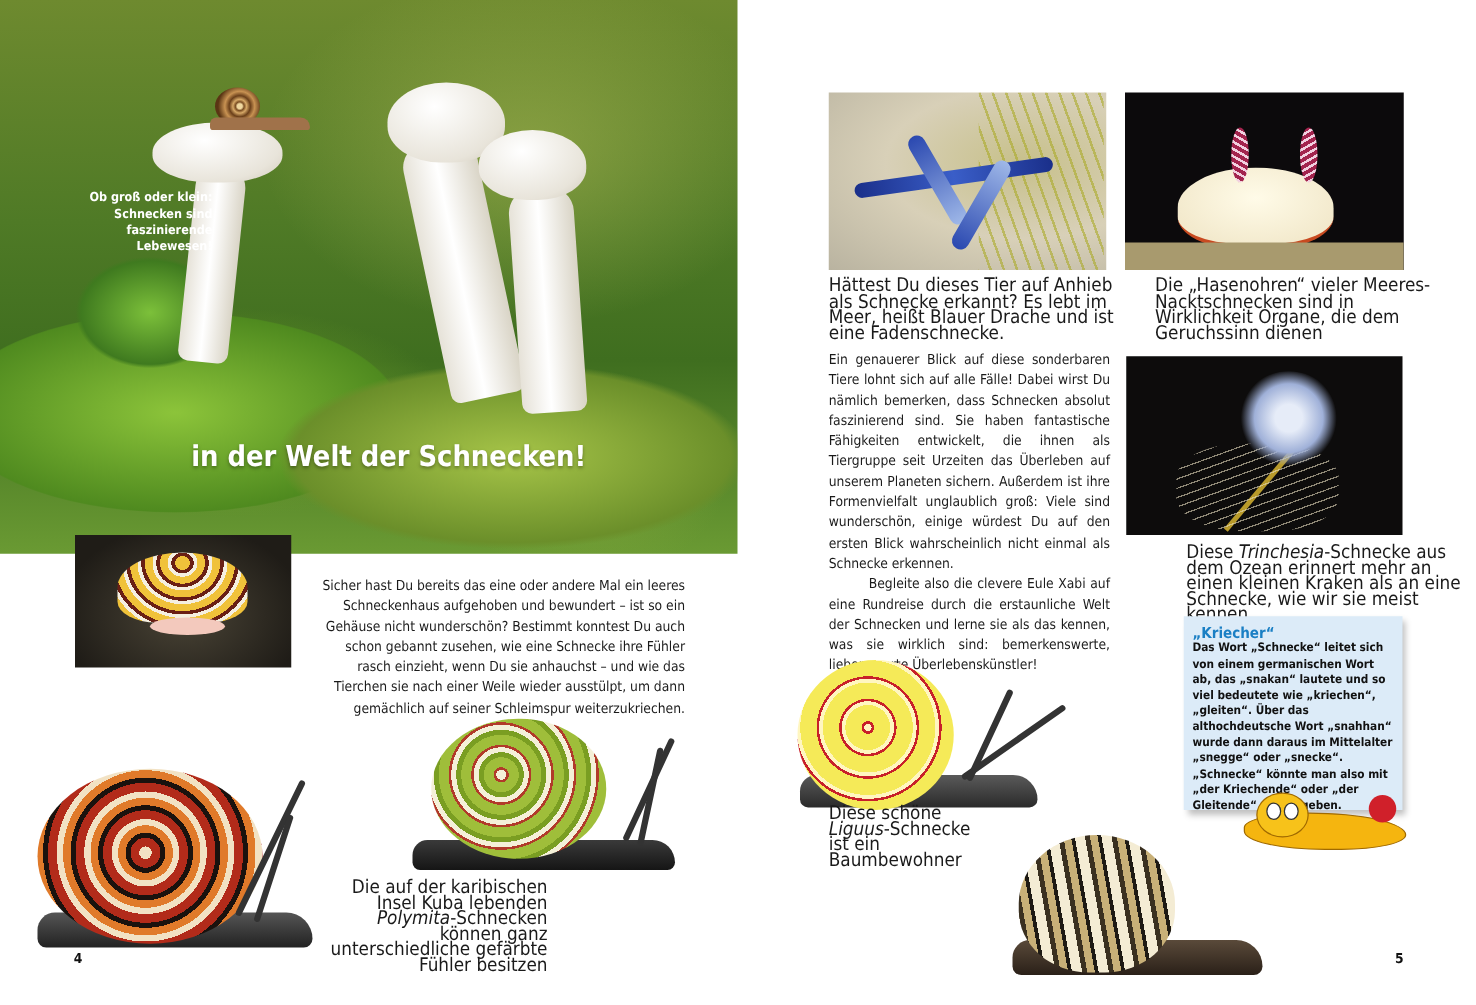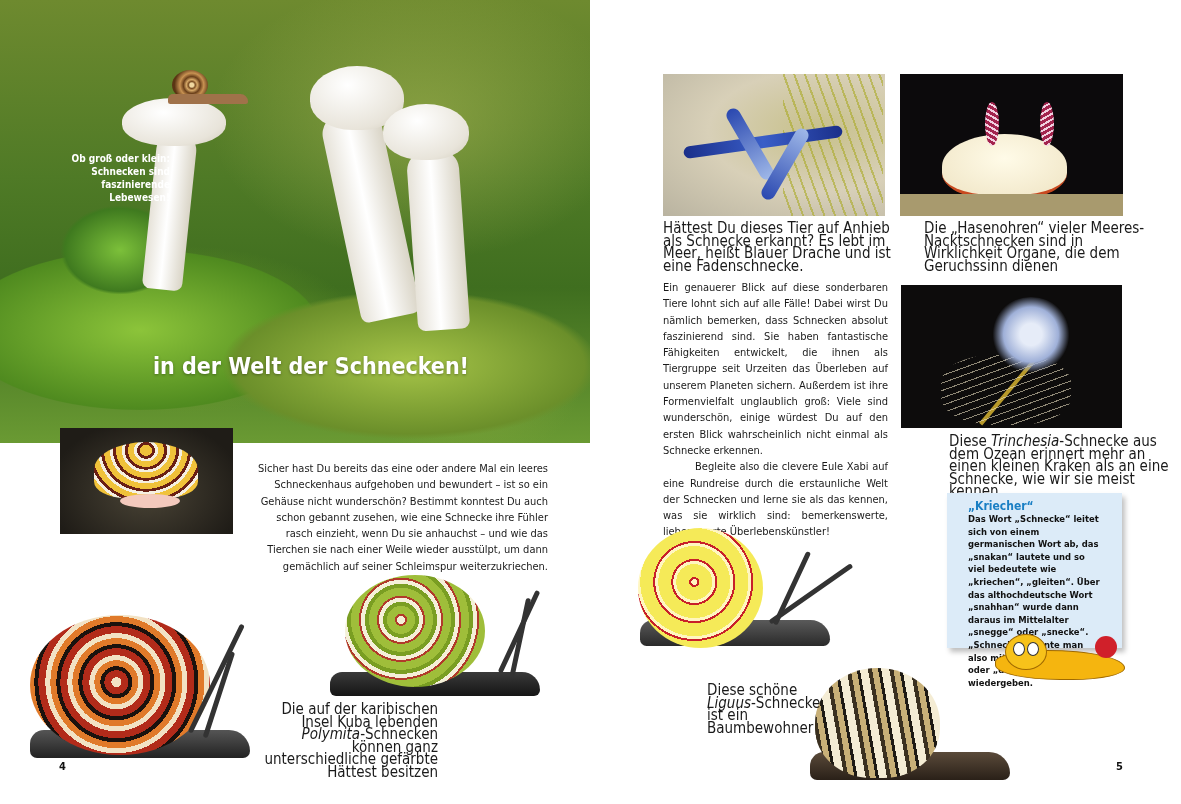--- a/index.html
+++ b/index.html
@@ -24,21 +24,21 @@
   .hero-title { position:absolute; left:153px; top:351px; color:#fff; font-weight:bold; font-size:23px; line-height:30px; text-shadow:0 1px 3px rgba(0,0,0,0.35); }
 
   .photo { position:absolute; overflow:hidden; }
   .caption { position:absolute; font-weight:normal; font-size:15px; line-height:12.5px; color:#1a1a1a; }
   .body-text { position:absolute; font-size:11px; line-height:16.3px; color:#1a1a1a; }
   .indent { display:inline-block; width:32px; }
   .page-num { position:absolute; font-size:11px; font-weight:bold; color:#111; }
 
   
   .info-box { position:absolute; left:947px; top:493px; width:175px; height:155px; background:#dcebf8;
-    box-shadow:3px 4px 5px rgba(0,0,0,0.25); padding:6px 21px; }
+    box-shadow:3px 4px 5px rgba(0,0,0,0.25); padding:6px 7px; }
   .info-title { color:#1a7fc4; font-weight:bold; font-size:12px; line-height:14px; }
   .info-text { font-weight:bold; font-size:9.4px; line-height:12.6px; color:#111; }
 
   .snail-shell { position:absolute; border-radius:50%; }
   .snail-body { position:absolute; border-radius:40px 60px 20px 20px; }
   .tentacle { position:absolute; height:5px; border-radius:3px; transform-origin:left center; }
 </style>
 </head>
 <body>
 
@@ -77,21 +77,21 @@
   <div class="snail-shell" style="left:30px;top:615px;width:180px;height:140px;background:repeating-radial-gradient(circle at 48% 48%,#f2e2c4 0 5px,#b22b1a 5px 12px,#1a120e 12px 16px,#e07a2a 16px 22px);"></div>
   <div class="tentacle" style="left:190px;top:730px;width:120px;background:#333;transform:rotate(-64deg);"></div>
   <div class="tentacle" style="left:205px;top:735px;width:90px;background:#333;transform:rotate(-72deg);"></div>
 
   <div class="snail-body" style="left:330px;top:672px;width:210px;height:24px;background:linear-gradient(180deg,#3a3a3a,#151515);"></div>
   <div class="snail-shell" style="left:345px;top:575px;width:140px;height:112px;background:repeating-radial-gradient(circle at 40% 40%,#f4f0d8 0 4px,#b13a2a 4px 6px,#9fbe3a 6px 14px,#7a9e22 14px 18px);"></div>
   <div class="tentacle" style="left:500px;top:670px;width:90px;background:#333;transform:rotate(-65deg);"></div>
   <div class="tentacle" style="left:512px;top:674px;width:80px;background:#333;transform:rotate(-78deg);"></div>
 
   <div class="caption" style="left:248px;top:703px;width:190px;">
-    <span>Die auf der karibischen Insel Kuba lebenden </span><i>Polymita</i><span>-Schnecken können ganz unterschiedliche gefärbte Hättest besitzen</span>
+    <span>Die auf der karibischen Insel Kuba lebenden </span><i>Polymita</i><span>-Schnecken können ganz unterschiedliche gefärbte Fühler besitzen</span>
   </div>
 
   <div class="page-num" style="left:59px;top:760px;">4</div>
 </div>
 
 <div class="page page-right" style="background:transparent;">
 </div>
 
 <div class="photo" style="left:663px;top:74px;width:222px;height:142px;background:radial-gradient(ellipse at 70% 40%,#c7c08a,#d8d0b8 50%,#b9b3a0);">
   <div style="position:absolute;left:120px;top:0;width:100px;height:142px;background:repeating-linear-gradient(70deg,transparent 0 8px,rgba(170,170,40,0.6) 8px 10px);"></div>
@@ -137,17 +137,17 @@
 </div>
 
 <div class="snail-body" style="left:640px;top:620px;width:190px;height:26px;background:linear-gradient(180deg,#5a5a5a,#2a2a2a);"></div>
 <div class="snail-shell" style="left:638px;top:528px;width:125px;height:120px;background:repeating-radial-gradient(circle at 45% 45%,#fff6c0 0 3px,#c8202a 3px 5px,#f5ea58 5px 18px);"></div>
 <div class="tentacle" style="left:770px;top:620px;width:100px;background:#333;transform:rotate(-35deg);"></div>
 <div class="tentacle" style="left:775px;top:622px;width:80px;background:#333;transform:rotate(-65deg);"></div>
 
 <div class="snail-body" style="left:810px;top:752px;width:200px;height:28px;background:linear-gradient(180deg,#5a4a3a,#2a2018);"></div>
 <div class="snail-shell" style="left:815px;top:668px;width:125px;height:110px;border-radius:50% 50% 45% 45%;background:repeating-linear-gradient(80deg,#f4ecd4 0 8px,#3a3020 8px 12px,#c8b078 12px 18px,#1e1a14 18px 21px);"></div>
 
-<div class="caption" style="left:663px;top:684px;width:120px;margin-left:44px;">
+<div class="caption" style="left:663px;top:644px;width:120px;">
   <span>Diese schöne </span><i>Liguus</i><span>-Schnecke ist ein Baumbewohner</span>
 </div>
 
 <div class="page-num" style="left:1116px;top:760px;">5</div>
 
 </body></html>

